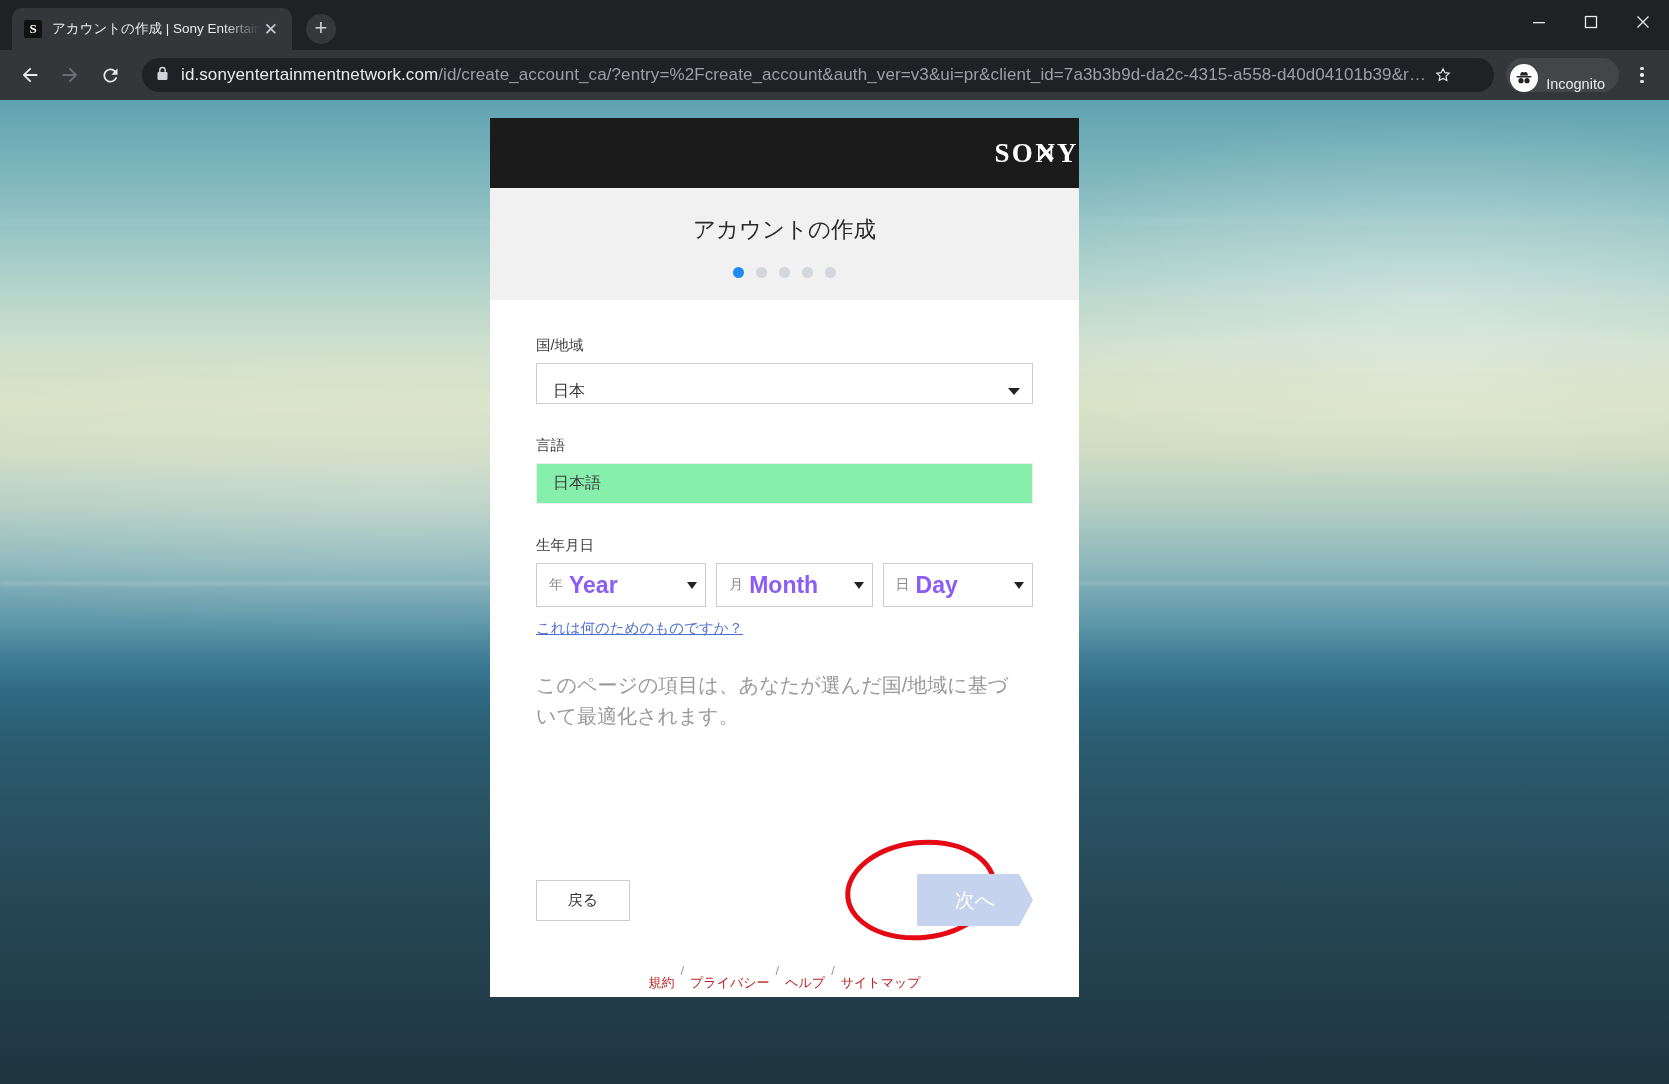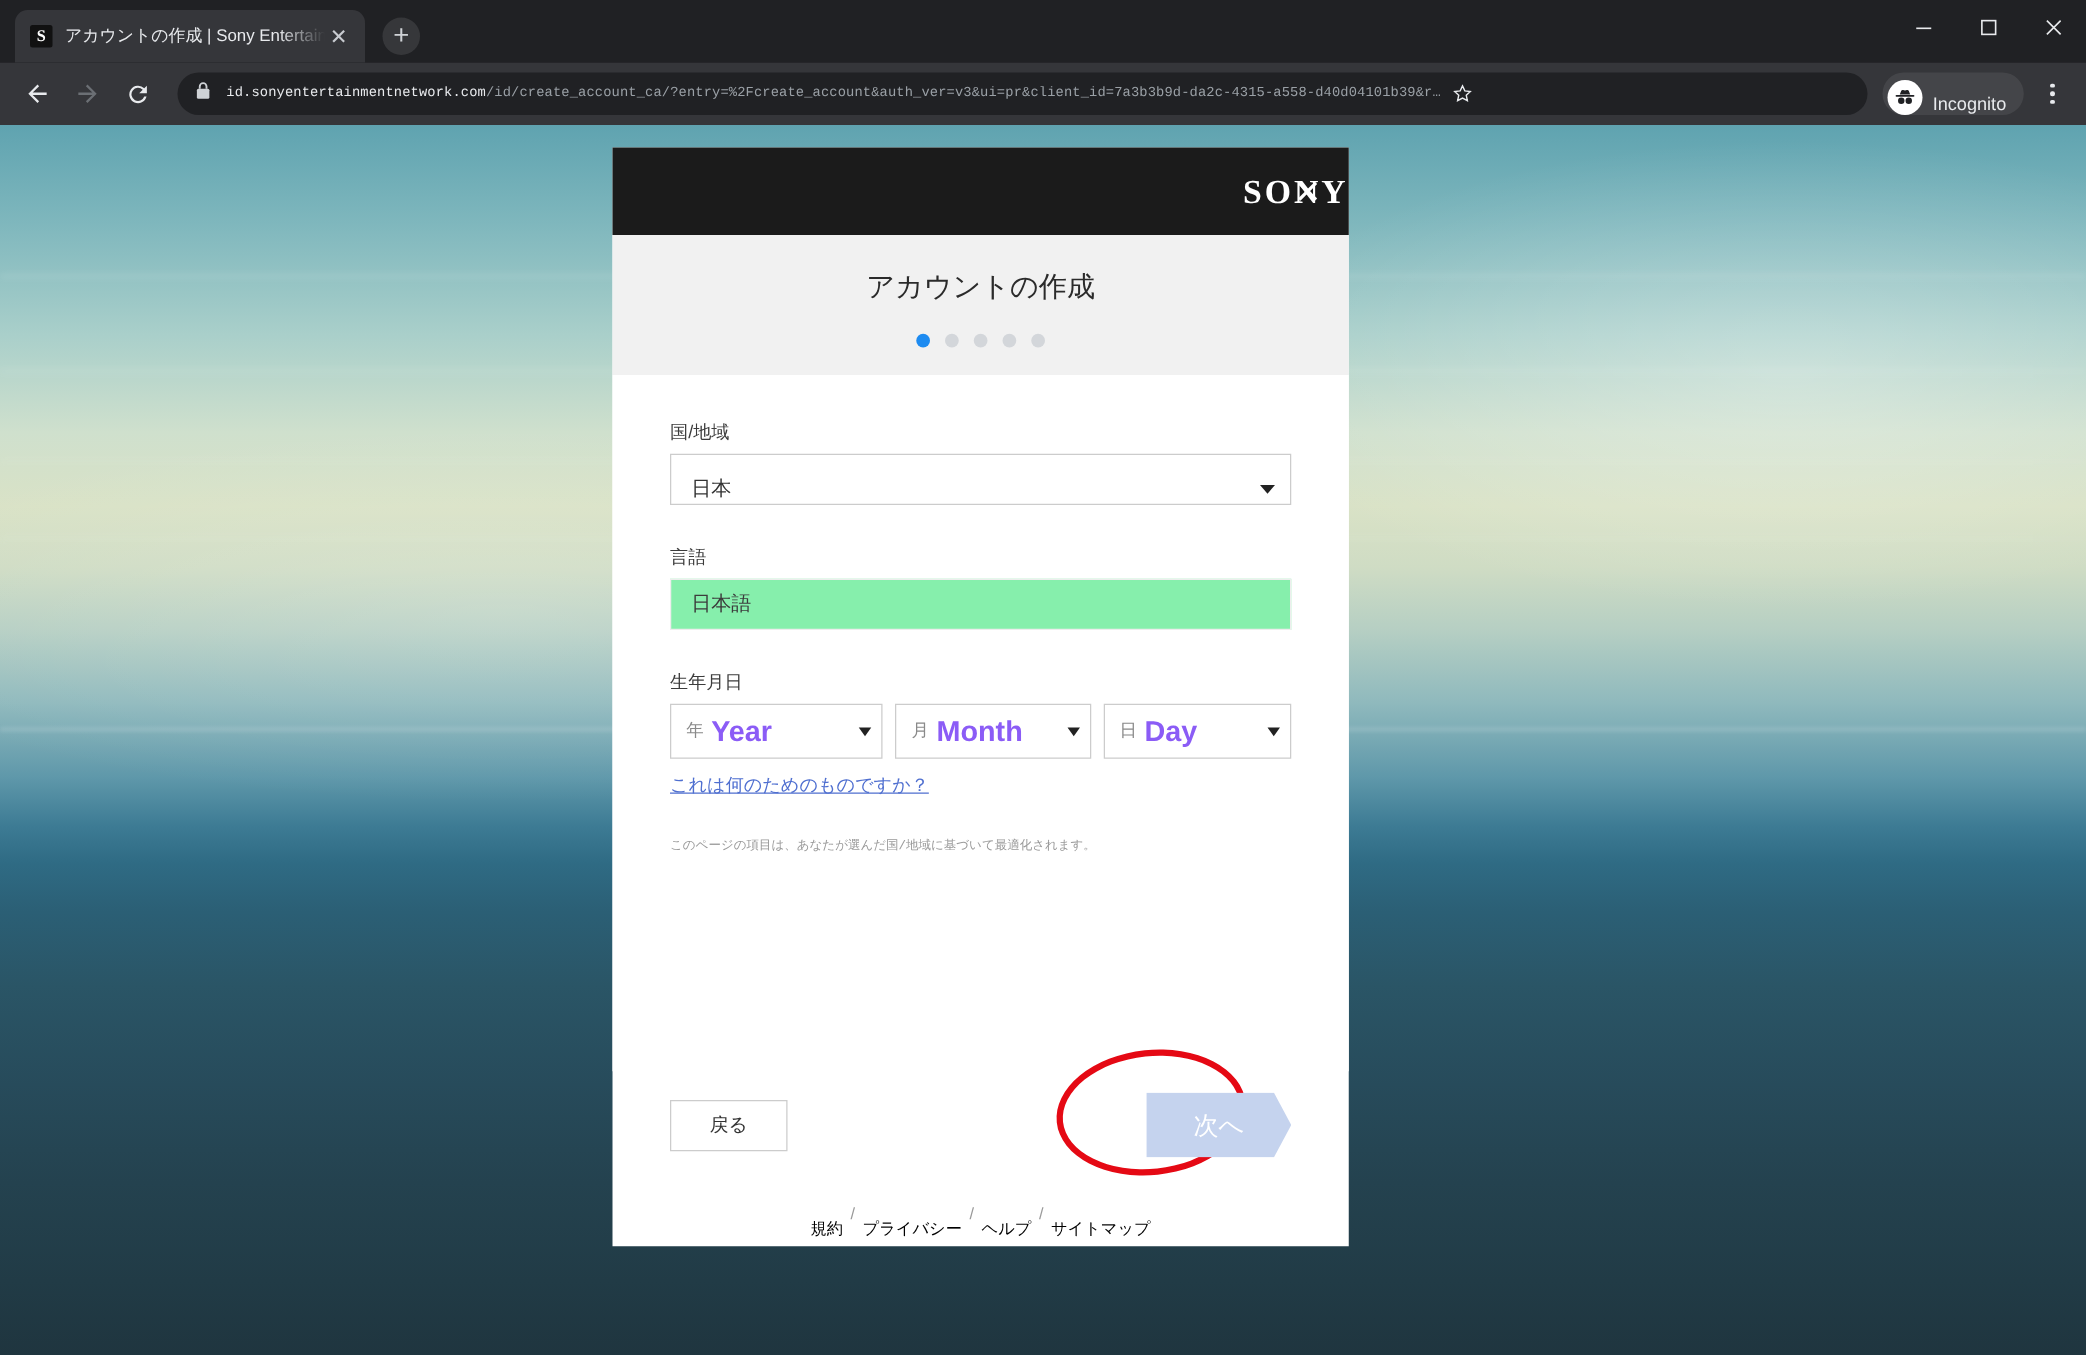--- a/index.html
+++ b/index.html
@@ -56,22 +56,22 @@
   }
   .navbtn { width: 40px; height: 40px; display:flex; align-items:center; justify-content:center; color:#e8eaed; }
   .navbtn.disabled { color:#6b6f74; }
   .omnibox {
     flex: 1 1 auto; height: 34px; background:#202124; border-radius: 17px;
     display:flex; align-items:center; padding: 0 14px; margin: 0 8px 0 12px;
     overflow:hidden;
   }
   .lock { flex:0 0 auto; margin-right: 12px; }
   .urltext {
-    font-size: 11px; white-space: nowrap; overflow: hidden;
-    color:#9aa0a6; letter-spacing: 0.1px; font-family: Liberation Mono, monospace;
+    font-size: 17px; white-space: nowrap; overflow: hidden;
+    color:#9aa0a6; letter-spacing: 0.1px;
   }
   .urltext .host { color: #e8eaed; }
   .star { width: 34px; height: 34px; display:flex; align-items:center; justify-content:center; flex:0 0 auto; }
   .incognito-pill {
     display:flex; align-items:flex-end; gap: 8px; height: 34px; padding: 0 14px 0 4px;
     border-radius: 17px; background: rgba(255,255,255,0.08); margin-left: 4px;
   }
   .incognito-badge {
     width: 28px; height: 28px; border-radius: 50%; background:#fff;
     display:flex; align-items:center; justify-content:center;
@@ -171,21 +171,21 @@
   }
   .dob-sel.year  { width: 172px; }
   .dob-sel.month { width: 158px; }
   .dob-sel.day   { width: 152px; }
   .dob-unit { font-size: 14px; color:#8a8a8a; margin-right: 6px; }
   .dob-text { font-size: 23px; font-weight: 700; color:#8b5cf6; flex:1 1 auto; white-space:nowrap; overflow:hidden; }
   .dob-caret { width:0; height:0; border-left:5.5px solid transparent; border-right:5.5px solid transparent; border-top:7px solid #222; flex:0 0 auto; }
 
   .why-link { display:inline-block; margin-top: 12px; font-size: 14.5px; color:#4f6fd0; }
   .note {
-    margin-top: 28px; font-size: 10px; color:#999; line-height: 1.55; max-width: 480px; font-family: Liberation Mono, monospace;
+    margin-top: 28px; font-size: 20px; color:#999; line-height: 1.55; max-width: 480px;
   }
 
   .modal-footer-actions {
     padding: 0 46px; display:flex; align-items:center; justify-content:space-between;
     position:relative; height: 86px;
   }
   .btn-back {
     width: 94px; height: 41px; border: 1px solid #ccc; background:#fff;
     display:flex; align-items:center; justify-content:center;
     font-size: 15px; color:#333;
@@ -199,21 +199,21 @@
   .annot-ellipse {
     position:absolute; left: -72px; top: -34px; width: 152px; height: 100px;
     border: 5px solid #e50914; border-radius: 50%;
     transform: rotate(-6deg);
     pointer-events:none;
   }
   .modal-footer-links {
     height: 54px; display:flex; align-items:center; justify-content:center;
     font-size: 13px; color:#555; gap: 6px;
   }
-  .modal-footer-links a { color:#000000; text-decoration:none;margin-top:26px; }
+  .modal-footer-links a { color:#b91c1c; text-decoration:none;margin-top:26px; }
   .sep { color:#999; }
 </style>
 </head>
 <body>
 
 <div class="browser">
 
   <div class="tabstrip">
     <div class="tab">
       <span class="tab-favicon">S</span>

